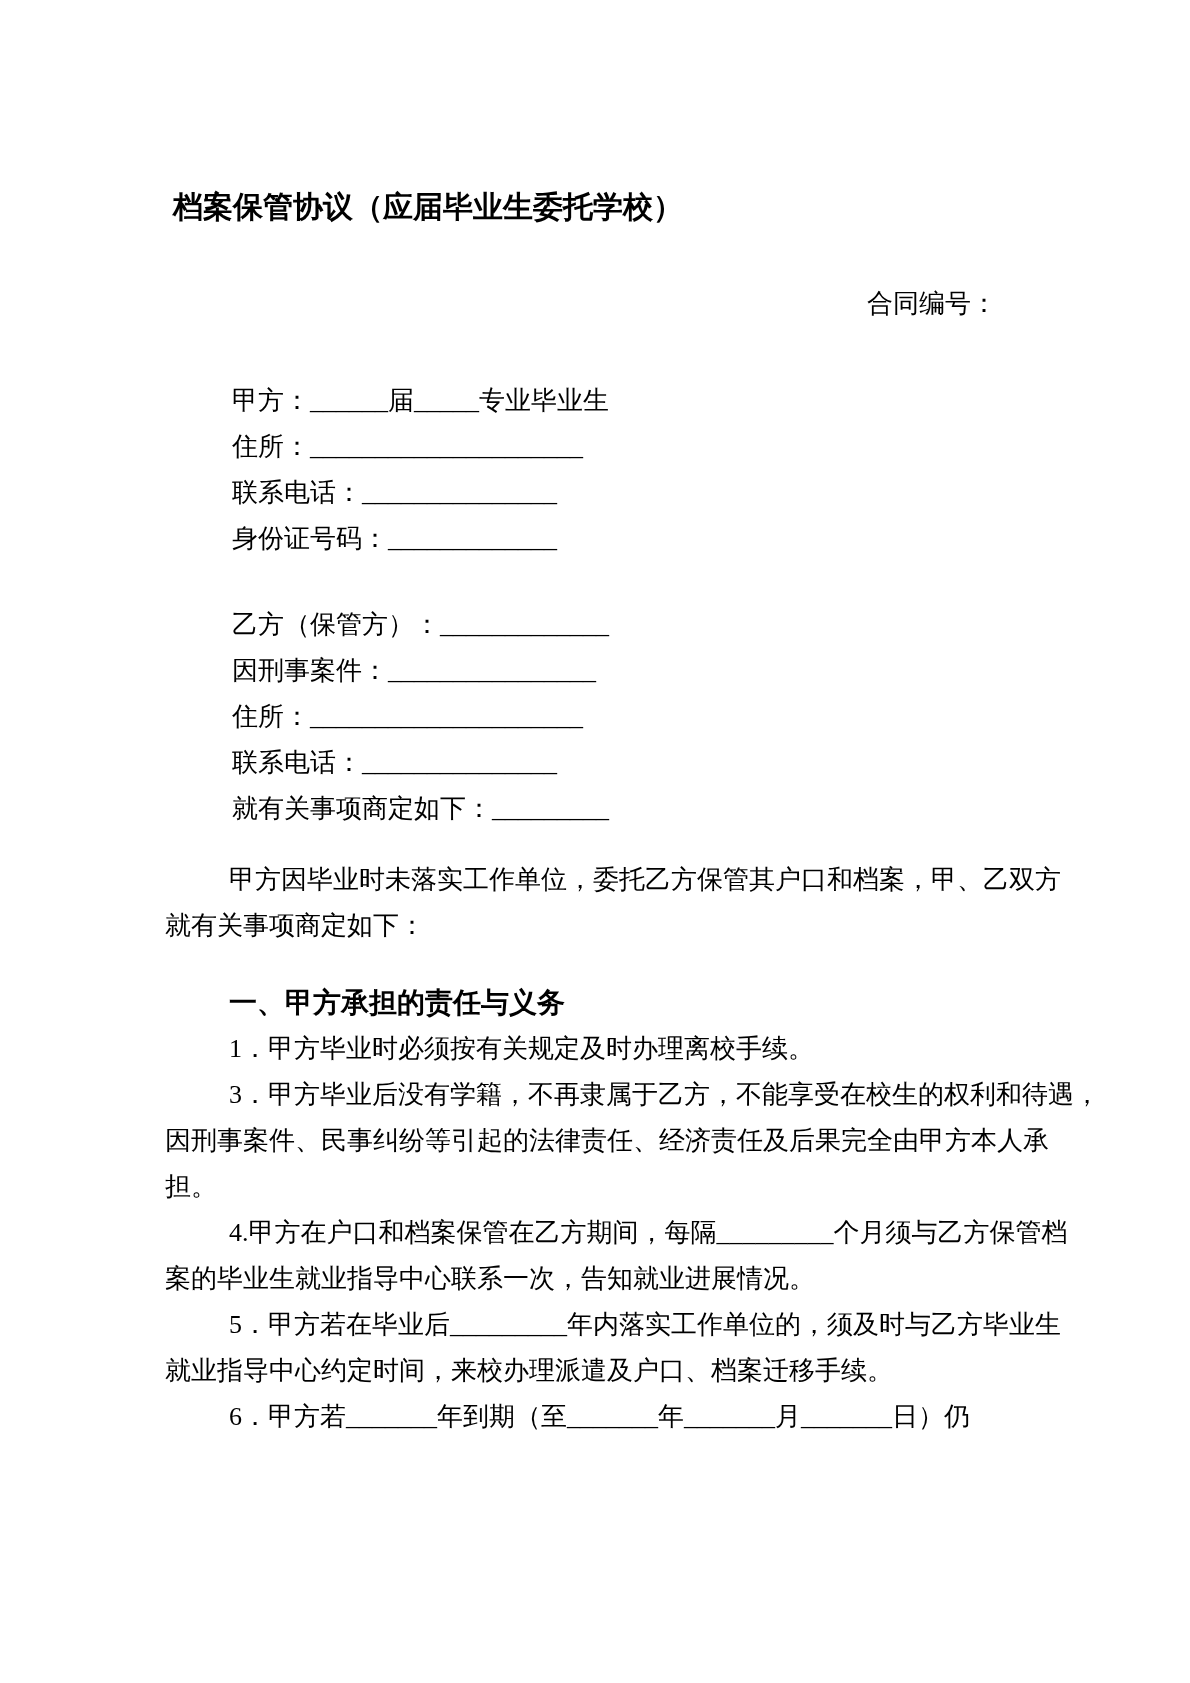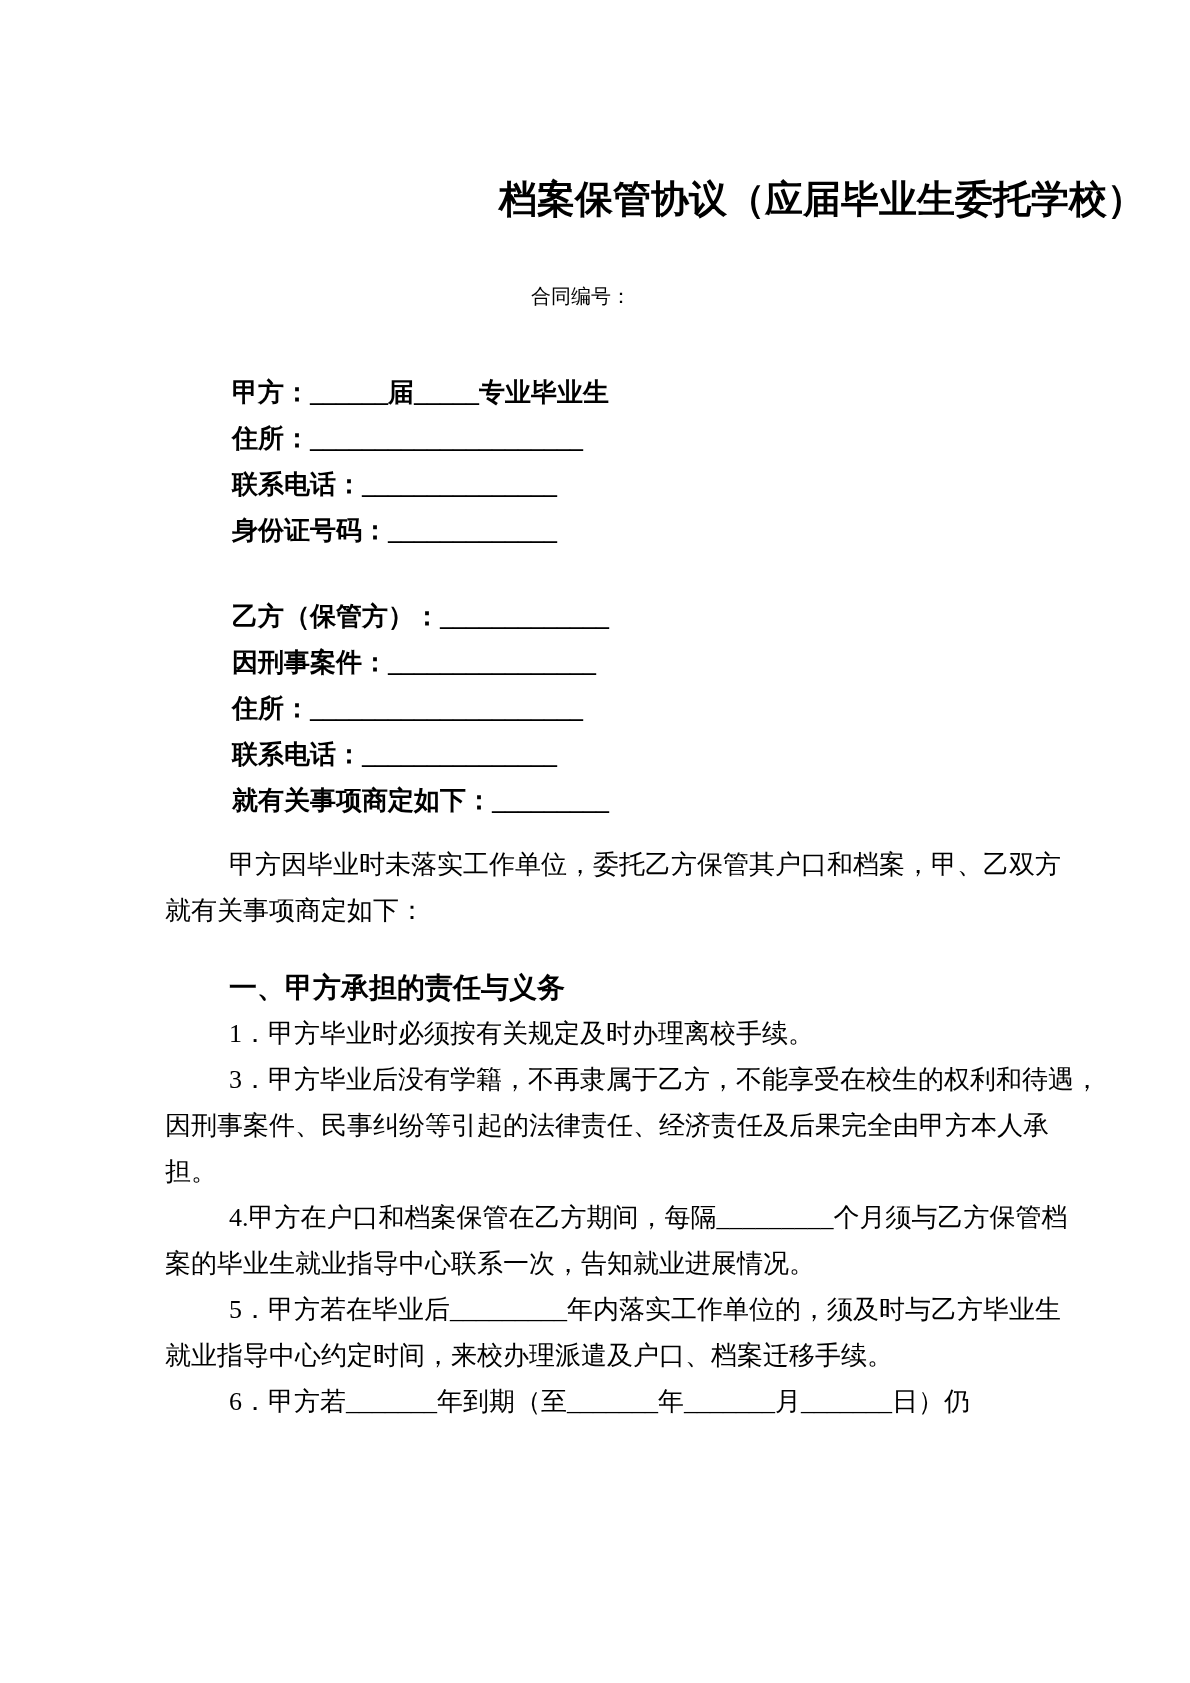--- a/index.html
+++ b/index.html
@@ -12,57 +12,55 @@
     width: 1190px;
     height: 1683px;
     box-sizing: border-box;
     background: #ffffff;
     color: #000000;
     font-family: "Liberation Serif", "DejaVu Serif", serif;
     padding: 179px 45px 0 165px;
     overflow: hidden;
   }
   .title {
-    margin: 0;
-    font-size: 38px;
+    margin: 8px;
+    font-size: 30px;
     line-height: 40px;
     font-weight: bold;
     letter-spacing: 0;
-    text-align: right;
   }
   .contract-no {
     margin-top: 54px;
-    font-size: 20px;
+    font-size: 26px;
     line-height: 46px;
-    text-align: center;
+    text-align: right;
     padding-right: 148px;
     font-family: Liberation Serif, serif;
   }
   .party-block {
     margin-top: 51px;
     padding-left: 67px;
     font-size: 26px;
     line-height: 46px;
   }
   .party-block.party-b {
     margin-top: 40px;
   }
   .party-line {
     white-space: pre;
-    font-weight: bold;
   }
   .para {
     margin: 0;
     font-size: 26px;
     line-height: 46px;
     text-indent: 64px;
     white-space: pre-line;
   }
   .intro {
-    margin-top: 18px;
+    margin-top: 25px;
     font-family: Liberation Serif, serif;
   }
   .heading {
     margin: 31px 0 0 0;
     font-size: 28px;
     line-height: 46px;
     font-weight: bold;
     text-indent: 64px;
   }
 </style>

